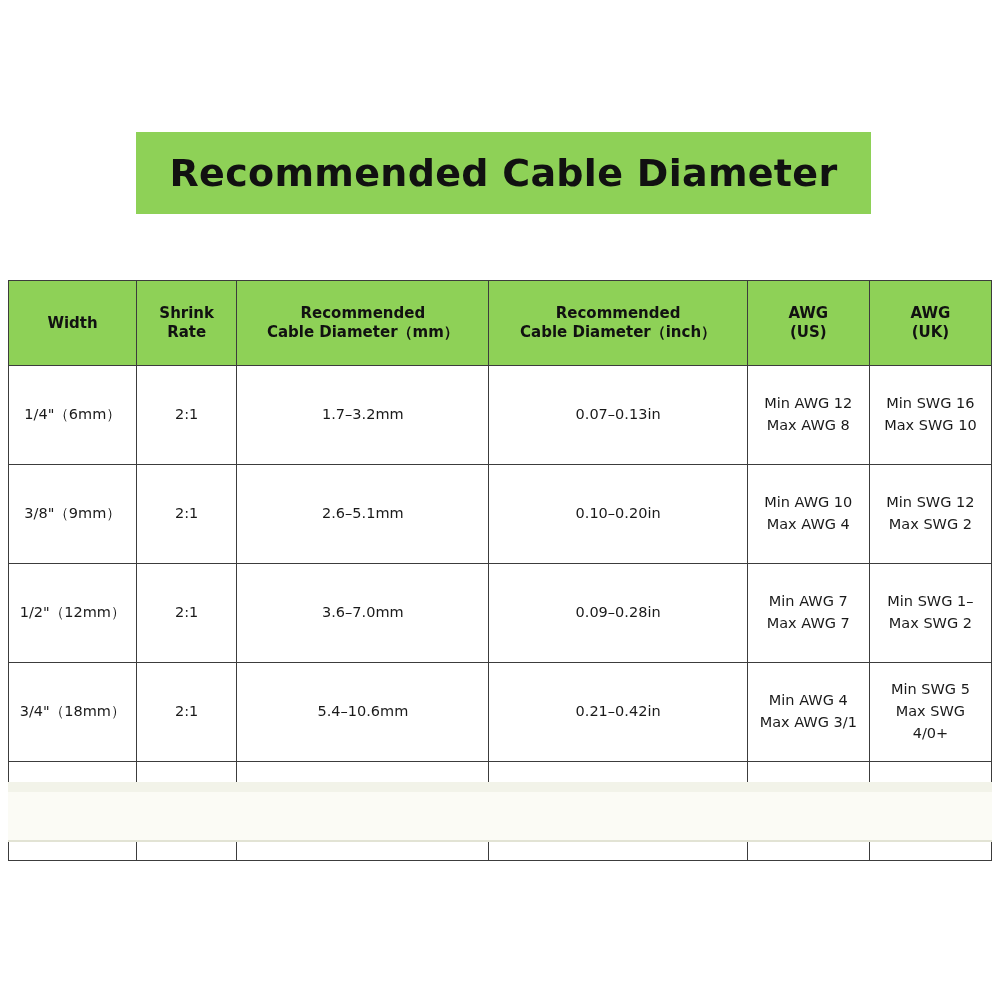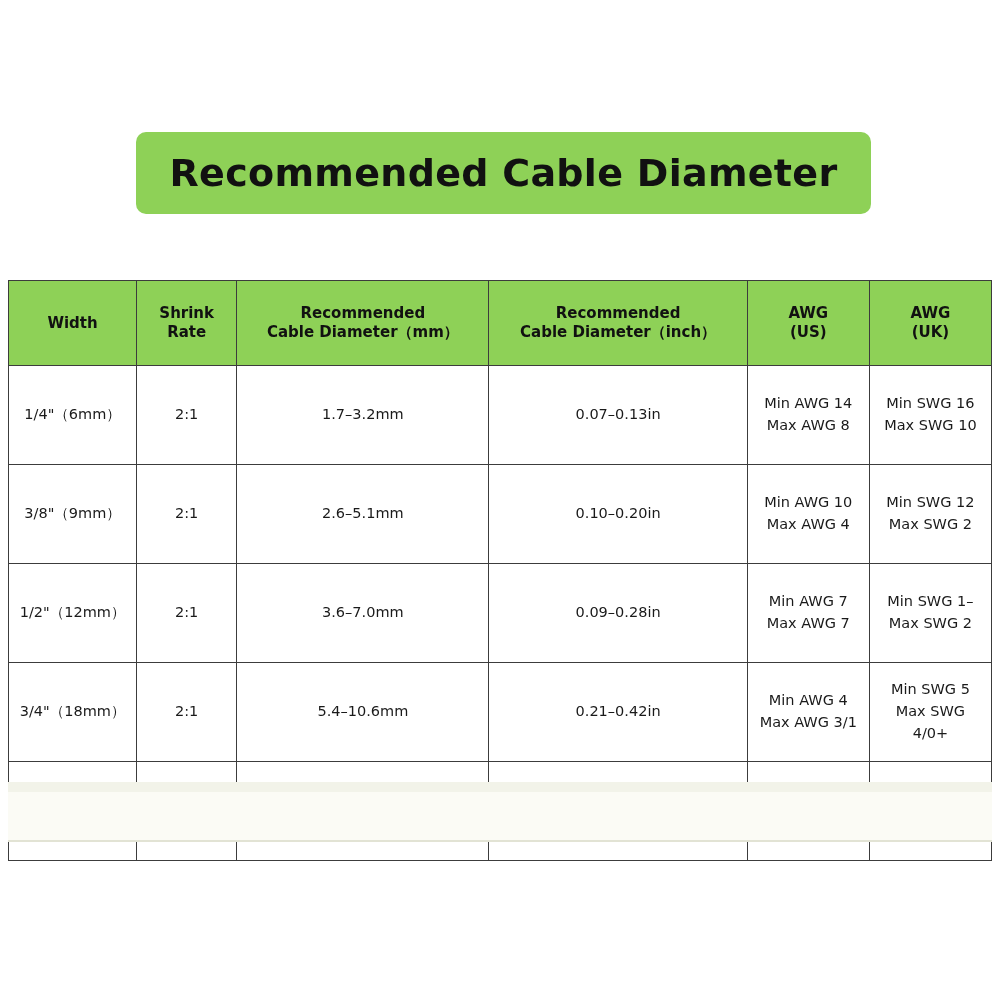--- a/index.html
+++ b/index.html
@@ -25,21 +25,21 @@
   }
 
   
   .title-banner {
     position: absolute;
     left: 136px;
     top: 132px;
     width: 735px;
     height: 82px;
     background: #8ed157;
-    border-radius: 10px;
+    border-radius: 0;
     display: flex;
     align-items: center;
     justify-content: center;
   }
   .title-text {
     font-family: "DejaVu Sans", sans-serif;
     font-weight: bold;
     font-size: 38px;
     letter-spacing: 0.3px;
     color: #111111;
@@ -164,21 +164,21 @@
         </tr>
       </thead>
       <tbody>
 
         <tr>
           <td class="cell-left">1/4"（6mm）</td>
           <td>2:1</td>
           <td>1.7–3.2mm</td>
           <td>0.07–0.13in</td>
           <td>
-            <span class="stack">Min AWG 14</span>
+            <span class="stack">Min AWG 12</span>
             <span class="stack">Max AWG 8</span>
           </td>
           <td>
             <span class="stack">Min SWG 16</span>
             <span class="stack">Max SWG 10</span>
           </td>
         </tr>
 
         <tr>
           <td class="cell-left">3/8"（9mm）</td>

